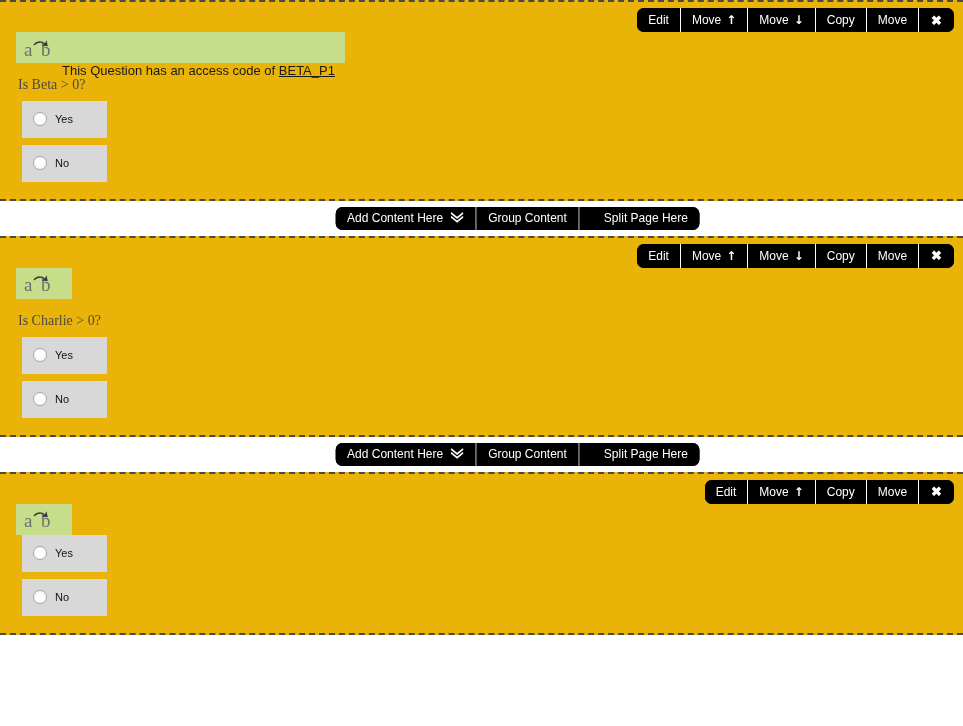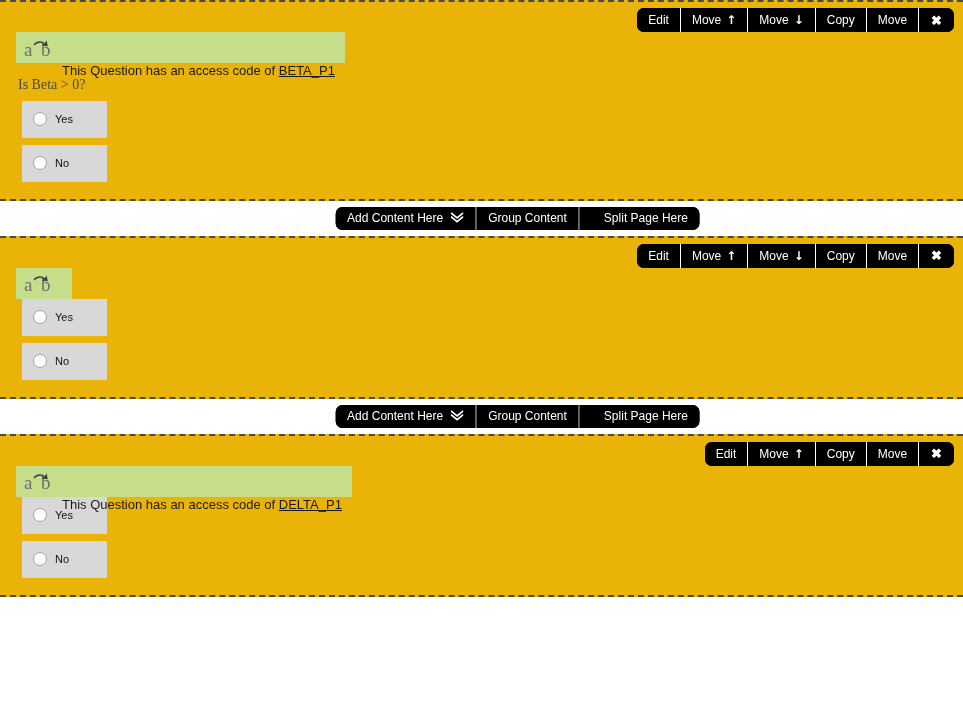--- a/index.html
+++ b/index.html
@@ -290,21 +290,21 @@
           </div>
           <div class="tbtn close-btn">
             <span>✖</span>
           </div>
         </div><div class="access-banner">
           <span class="ab-icon"><svg width="30" height="22" viewBox="0 0 30 22" xmlns="http://www.w3.org/2000/svg">
               <text x="0" y="19" font-family="Liberation Serif, serif" font-size="19" fill="#6f6f6f">a</text>
               <text x="17" y="19" font-family="Liberation Serif, serif" font-size="19" fill="#6f6f6f">b</text>
               <path d="M9.5 7.5 C13 3.2, 18 3.6, 21 6.2 L22.5 3.2 L23.8 9.2 L17.6 8.6 L20.2 6.9 C17.6 5.1, 13.2 5.1, 10.6 8.4 Z" fill="#3a3a3a"></path>
             </svg></span>
-        </div><div class="choices">
+        </div><div class="question-text">Is Charlie &gt; 0?</div><div class="choices">
           <div class="choice">
             <span class="radio"></span>
             <span class="choice-label">Yes</span>
           </div>
           <div class="choice">
             <span class="radio"></span>
             <span class="choice-label">No</span>
           </div>
         </div></div>
     </div>
@@ -342,21 +342,20 @@
           </div>
           <div class="tbtn close-btn">
             <span>✖</span>
           </div>
         </div><div class="access-banner">
           <span class="ab-icon"><svg width="30" height="22" viewBox="0 0 30 22" xmlns="http://www.w3.org/2000/svg">
               <text x="0" y="19" font-family="Liberation Serif, serif" font-size="19" fill="#6f6f6f">a</text>
               <text x="17" y="19" font-family="Liberation Serif, serif" font-size="19" fill="#6f6f6f">b</text>
               <path d="M9.5 7.5 C13 3.2, 18 3.6, 21 6.2 L22.5 3.2 L23.8 9.2 L17.6 8.6 L20.2 6.9 C17.6 5.1, 13.2 5.1, 10.6 8.4 Z" fill="#3a3a3a"></path>
             </svg></span>
-          <span class="ab-text"><span>This Question has an access code of </span><span class="ab-code">DELTA_P1</span></span>
         </div><div class="choices">
           <div class="choice">
             <span class="radio"></span>
             <span class="choice-label">Yes</span>
           </div>
           <div class="choice">
             <span class="radio"></span>
             <span class="choice-label">No</span>
           </div>
         </div></div>

